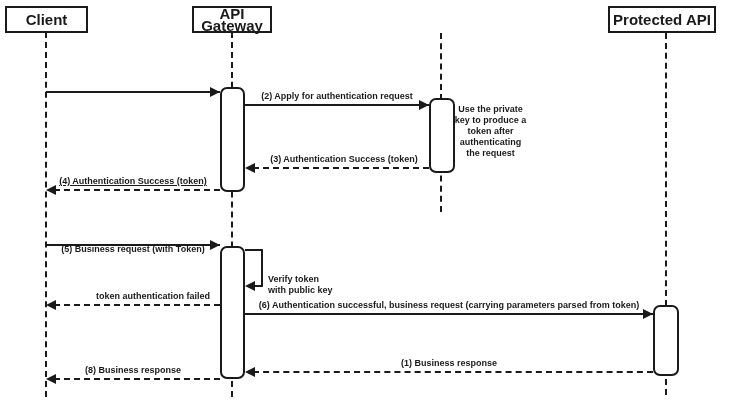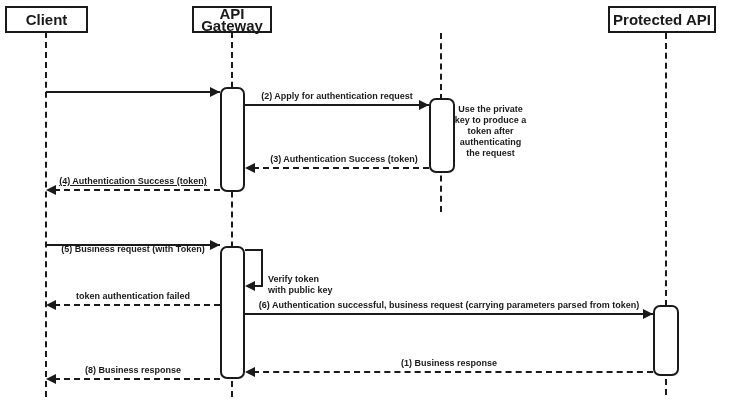--- a/index.html
+++ b/index.html
@@ -53,21 +53,21 @@
   .flabel {  
     position:absolute; font-size:9px; font-weight:bold; text-align:left;
     white-space:pre-line; line-height:11px; z-index:3; color:var(--ink);
   }
   
   #m1-line { left:46px; top:91px; width:174px; } #m1-arr { left:210px; top:87px; } #m1-lab { left:46px; top:78px; width:174px; }
   #m2-line { left:245px; top:104px; width:184px; } #m2-arr { left:419px; top:100px; } #m2-lab { left:245px; top:91px; width:184px; }
   #m3-line { left:253px; top:167px; width:176px; } #m3-arr { left:245px; top:163px; } #m3-lab { left:245px; top:154px; width:184px;padding-left:7px; }
   #m4-line { left:54px; top:189px; width:166px; } #m4-arr { left:46px; top:185px; } #m4-lab { left:46px; top:176px; width:174px;text-decoration:underline; }
   #m5-line { left:46px; top:244px; width:174px; } #m5-arr { left:210px; top:240px; } #m5-lab { left:46px; top:244px; width:174px; }
-  #m6-line { left:54px; top:304px; width:166px; } #m6-arr { left:46px; top:300px; } #m6-lab { left:46px; top:291px; width:174px; }
+  #m6-line { left:54px; top:304px; width:166px; } #m6-arr { left:46px; top:300px; } #m6-lab { left:46px; top:291px; width:174px;padding-left:20px; }
   #m7-line { left:245px; top:313px; width:408px; } #m7-arr { left:643px; top:309px; } #m7-lab { left:245px; top:300px; width:408px; }
   #m8-line { left:253px; top:371px; width:400px; } #m8-arr { left:245px; top:367px; } #m8-lab { left:245px; top:358px; width:408px; }
   #m9-line { left:54px; top:378px; width:166px; } #m9-arr { left:46px; top:374px; } #m9-lab { left:46px; top:365px; width:174px; }
   
   #loop-top { left:245px; top:249px; width:18px; }
   #loop-right { position:absolute; left:261px; top:249px; width:0; height:37px; border-left:2px solid var(--ink); z-index:1; }
   #loop-bottom { left:255px; top:285px; width:8px; }
   #loop-arr { left:245px; top:281px; }
   #self-lab { left:268px; top:254px; width:90px;margin-top:20px; }
   #note-lab { left:443px; top:104px; width:95px;text-align:center; }

